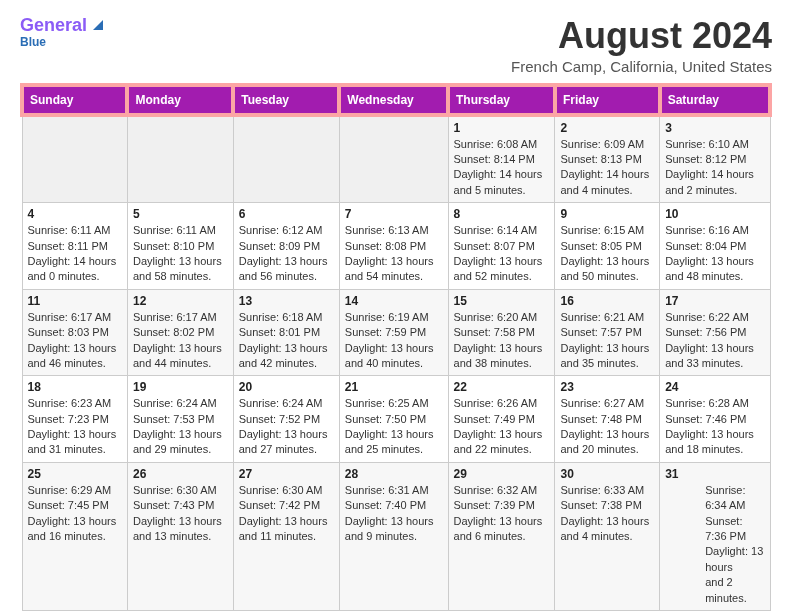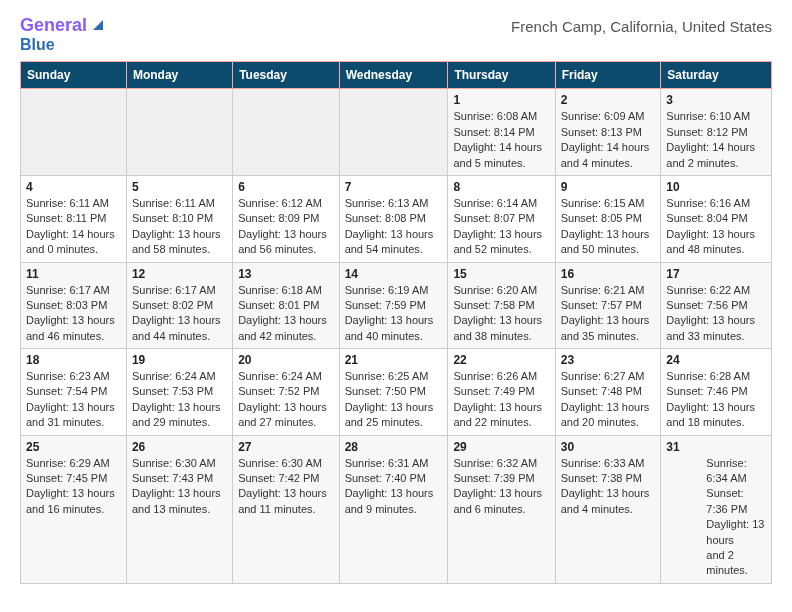--- a/index.html
+++ b/index.html
@@ -21,21 +21,21 @@
       flex-direction: column;
       align-items: flex-start;
     }
     .logo-general {
       font-size: 18px;
       font-weight: bold;
       color: #8b5cf6;
       line-height: 1.1;
     }
     .logo-blue {
-      font-size: 16px;
+      font-size: 12px;
       font-weight: bold;
       color: #2a6db5;
       line-height: 1.1;
     }
     .logo-line {
       display: flex;
       align-items: center;
     }
     .title-area {
       text-align: right;
@@ -50,27 +50,27 @@
       font-size: 15px;
       color: #555;
       margin-top: 2px;
     }
     .calendar {
       width: 100%;
       border-collapse: collapse;
       font-size: 11px;
     }
     .calendar thead tr th {
-      background-color: #0c4a6e;
+      background-color: #a21caf;
       color: #fff;
       text-align: left;
       padding: 6px 6px;
       font-size: 12px;
       font-weight: bold;
-      border: 1px solid #fca5a5;
+      border: 4px solid #fca5a5;
     }
     .calendar tbody tr td {
       border: 1px solid #ccc;
       vertical-align: top;
       padding: 4px 5px;
       width: 113px;
       height: 80px;
       background: #fff;
     }
     .calendar tbody tr:nth-child(odd) td {
@@ -102,20 +102,21 @@
   <div class="logo">
     <div class="logo-line">
       <span class="logo-general">General</span>
       <svg width="18" height="18" viewBox="0 0 18 18" style="margin-left:2px;margin-top:-2px;">
         <polygon points="4,14 14,14 14,4" fill="#2a6db5"></polygon>
       </svg>
     </div>
     <span class="logo-blue">Blue</span>
   </div>
   <div class="title-area">
+    <div class="month-title">August 2024</div>
     <div class="location-title">French Camp, California, United States</div>
   </div>
 </div>
 
 <table class="calendar">
   <thead>
     <tr>
     <th>Sunday</th>
         <th>Monday</th>
         <th>Tuesday</th>
@@ -252,21 +253,21 @@
           <div class="day-info" style="white-space: pre-line;">Sunrise: 6:22 AM
 Sunset: 7:56 PM
 Daylight: 13 hours
 and 33 minutes.</div>
         </td>
       </tr>
       <tr>
         <td>
           <span class="day-number">18</span>
           <div class="day-info" style="white-space: pre-line;">Sunrise: 6:23 AM
-Sunset: 7:54 PM
+Sunset: 7:23 PM
 Daylight: 13 hours
 and 31 minutes.</div>
         </td>
         <td>
           <span class="day-number">19</span>
           <div class="day-info" style="white-space: pre-line;">Sunrise: 6:24 AM
 Sunset: 7:53 PM
 Daylight: 13 hours
 and 29 minutes.</div>
         </td>

